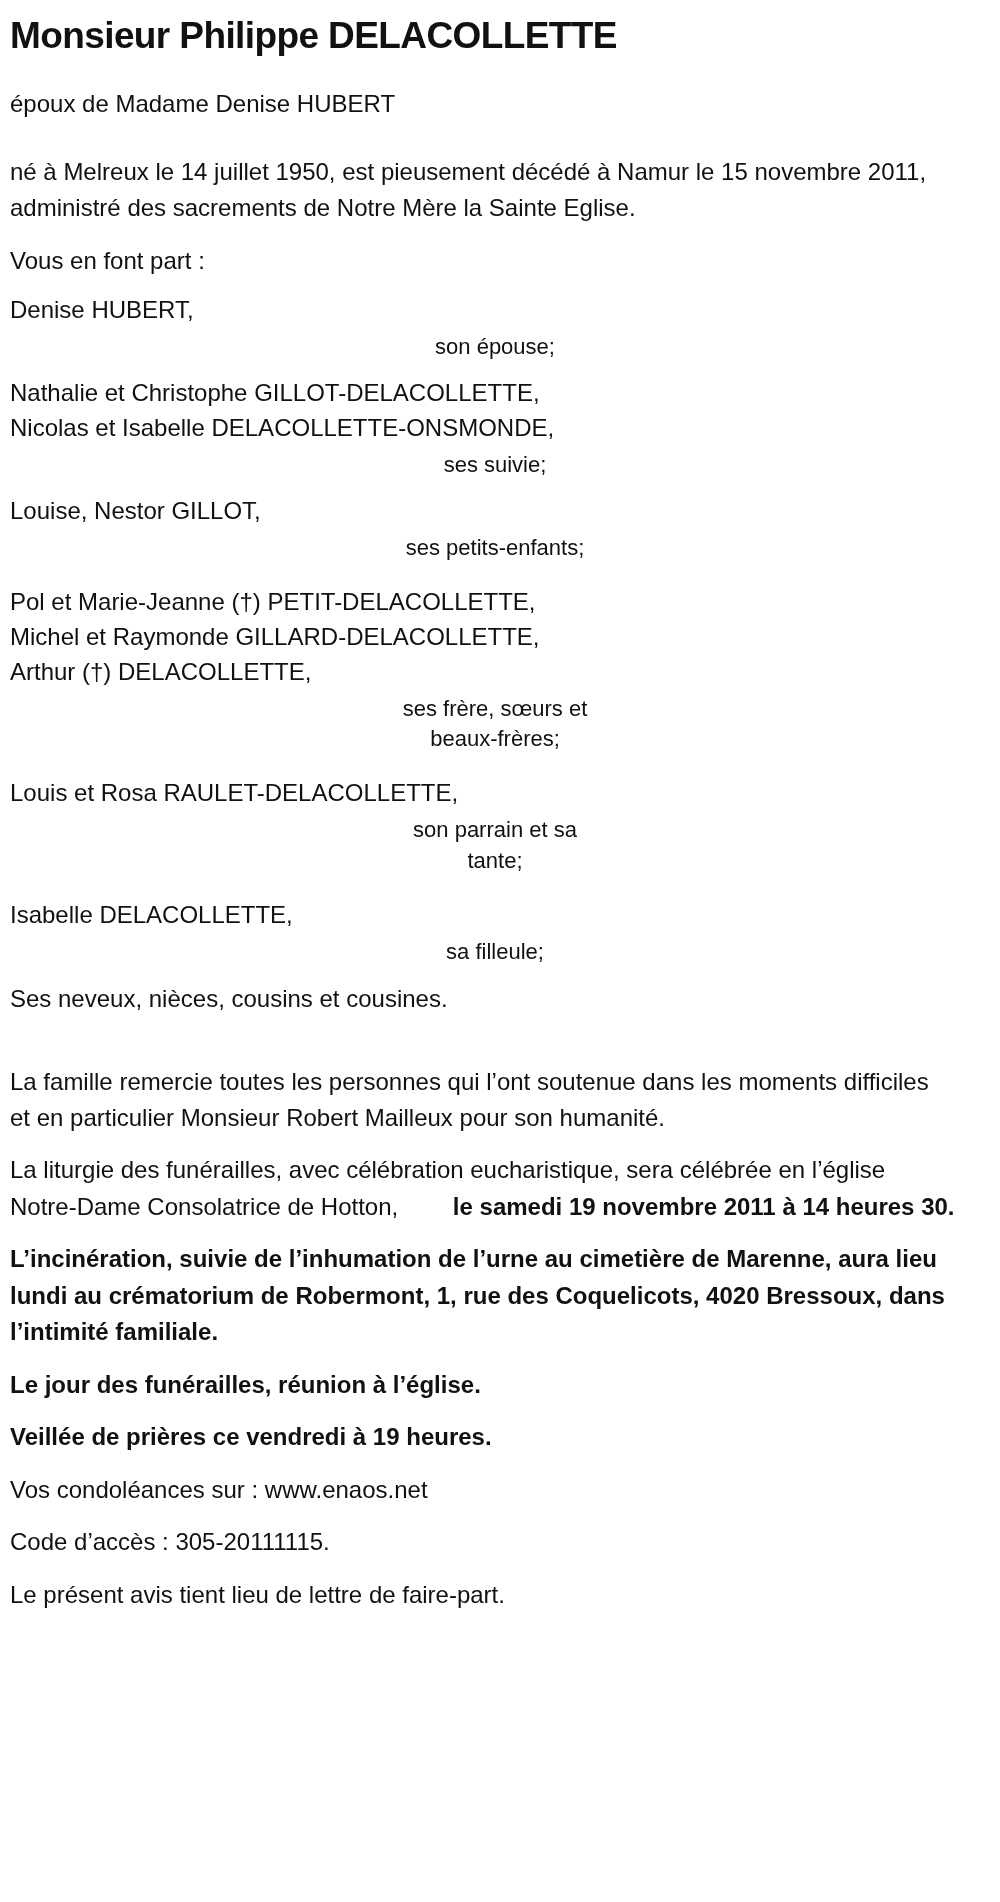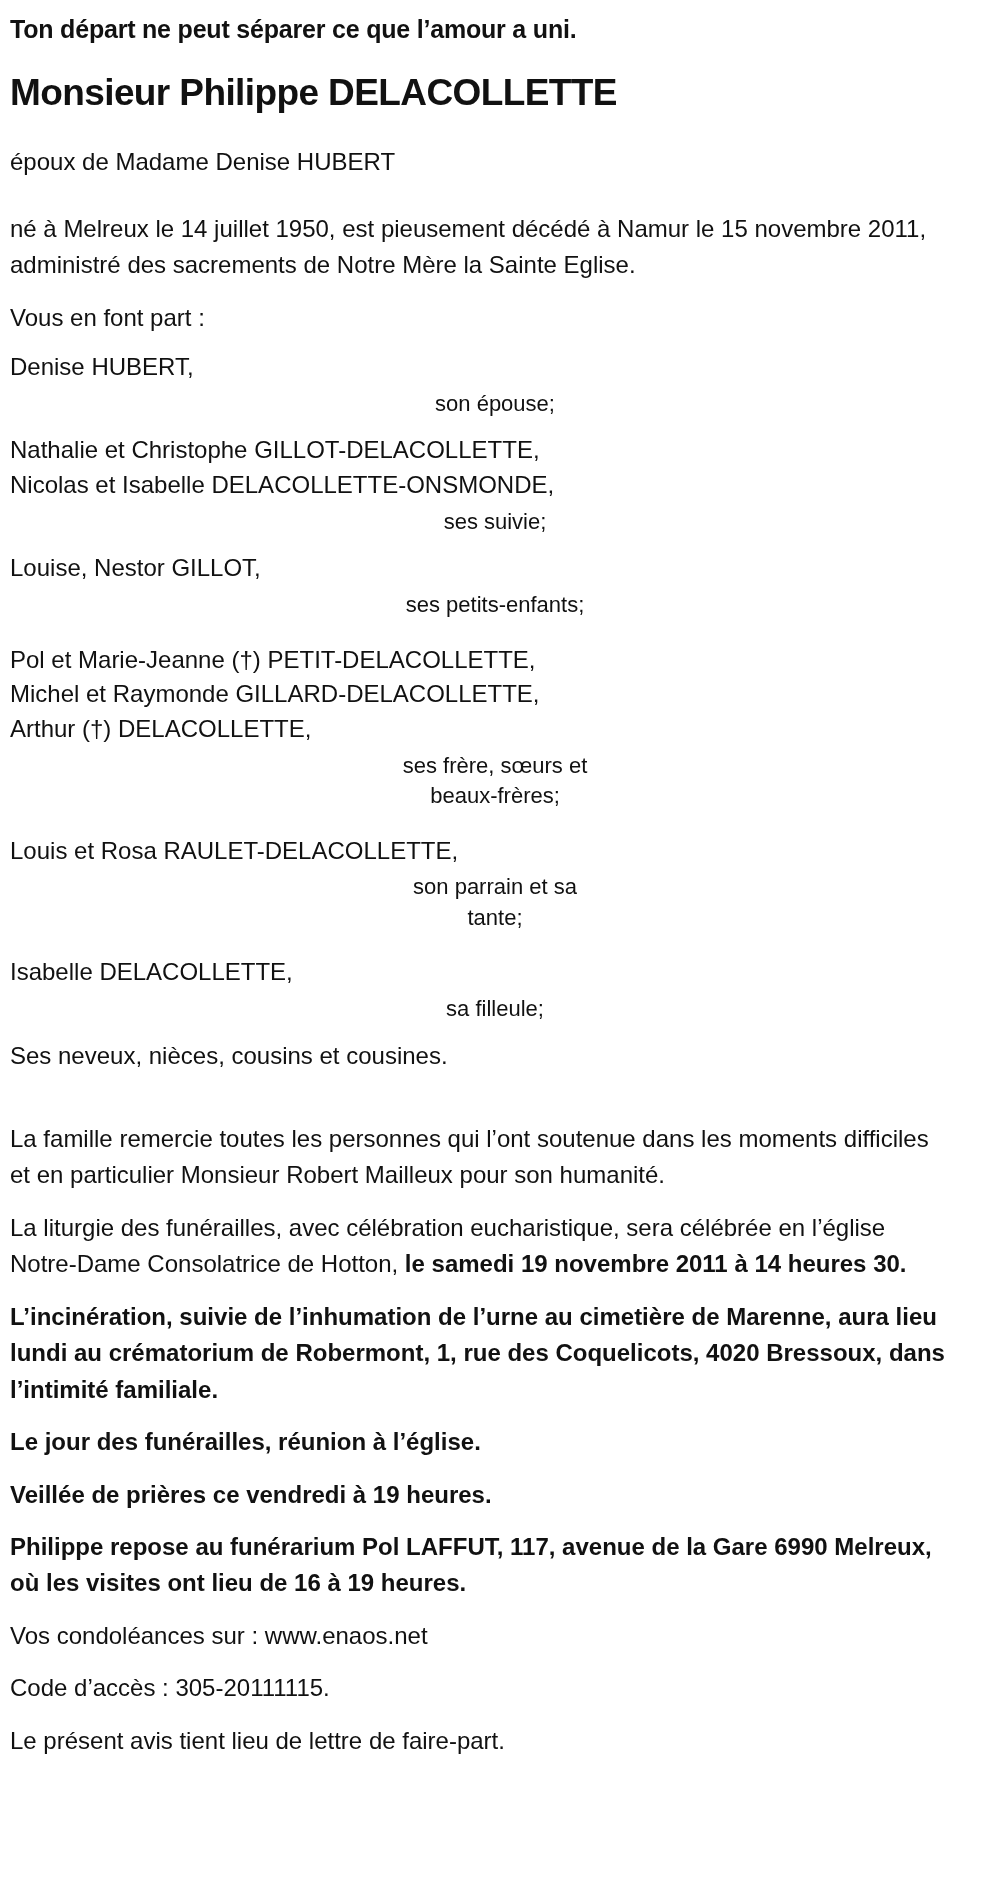--- a/index.html
+++ b/index.html
@@ -48,20 +48,21 @@
   }
   .para {
     font-size: 24px;
     font-weight: normal;
     line-height: 1.52;
     margin: 0 0 16px 0;
     max-width: 945px;
   }
   .para b, .bold-para {
     font-weight: bold;
+    margin-left: 48px;
   }
   .bold-para {
     font-size: 24px;
     line-height: 1.52;
     margin: 0 0 16px 0;
     max-width: 945px;
   }
   .lede {
     font-size: 24px;
     line-height: 1.52;
@@ -94,21 +95,20 @@
   .gap-s  { height: 10px; }
   .gap-m  { height: 18px; }
   .gap-l  { height: 30px; }
 </style>
 </head>
 <body>
 
 <div class="page">
   <div class="inner">
 
-    <p class="epitaph">Ton départ ne peut séparer ce que l’amour a uni.</p>
 
     <h1 class="deceased-name">Monsieur Philippe DELACOLLETTE</h1>
 
     <p class="spouse-line">époux de Madame Denise HUBERT</p>
 
     <p class="para">né à Melreux le 14 juillet 1950, est pieusement décédé à Namur le 15 novembre 2011, administré des sacrements de Notre Mère la Sainte Eglise.</p>
 
     <p class="lede">Vous en font part :</p>
 
     <div class="family-group">
@@ -189,21 +189,20 @@
     <p class="para">La famille remercie toutes les personnes qui l’ont soutenue dans les moments difficiles et en particulier Monsieur Robert Mailleux pour son humanité.</p>
 
     <p class="para"><span>La liturgie des funérailles, avec célébration eucharistique, sera célébrée en l’église Notre-Dame Consolatrice de Hotton, </span><b>le samedi 19 novembre 2011 à 14 heures 30.</b></p>
 
     <p class="bold-para">L’incinération, suivie de l’inhumation de l’urne au cimetière de Marenne, aura lieu lundi au crématorium de Robermont, 1, rue des Coquelicots, 4020 Bressoux, dans l’intimité familiale.</p>
 
     <p class="bold-para">Le jour des funérailles, réunion à l’église.</p>
 
     <p class="bold-para">Veillée de prières ce vendredi à 19 heures.</p>
 
-    <p class="bold-para">Philippe repose au funérarium Pol LAFFUT, 117, avenue de la Gare 6990 Melreux, où les visites ont lieu de 16 à 19 heures.</p>
 
     <p class="para">Vos condoléances sur : www.enaos.net</p>
 
     <p class="para">Code d’accès : 305-20111115.</p>
 
     <p class="para">Le présent avis tient lieu de lettre de faire-part.</p>
 
     <div class="gap-l"></div>
 
 

